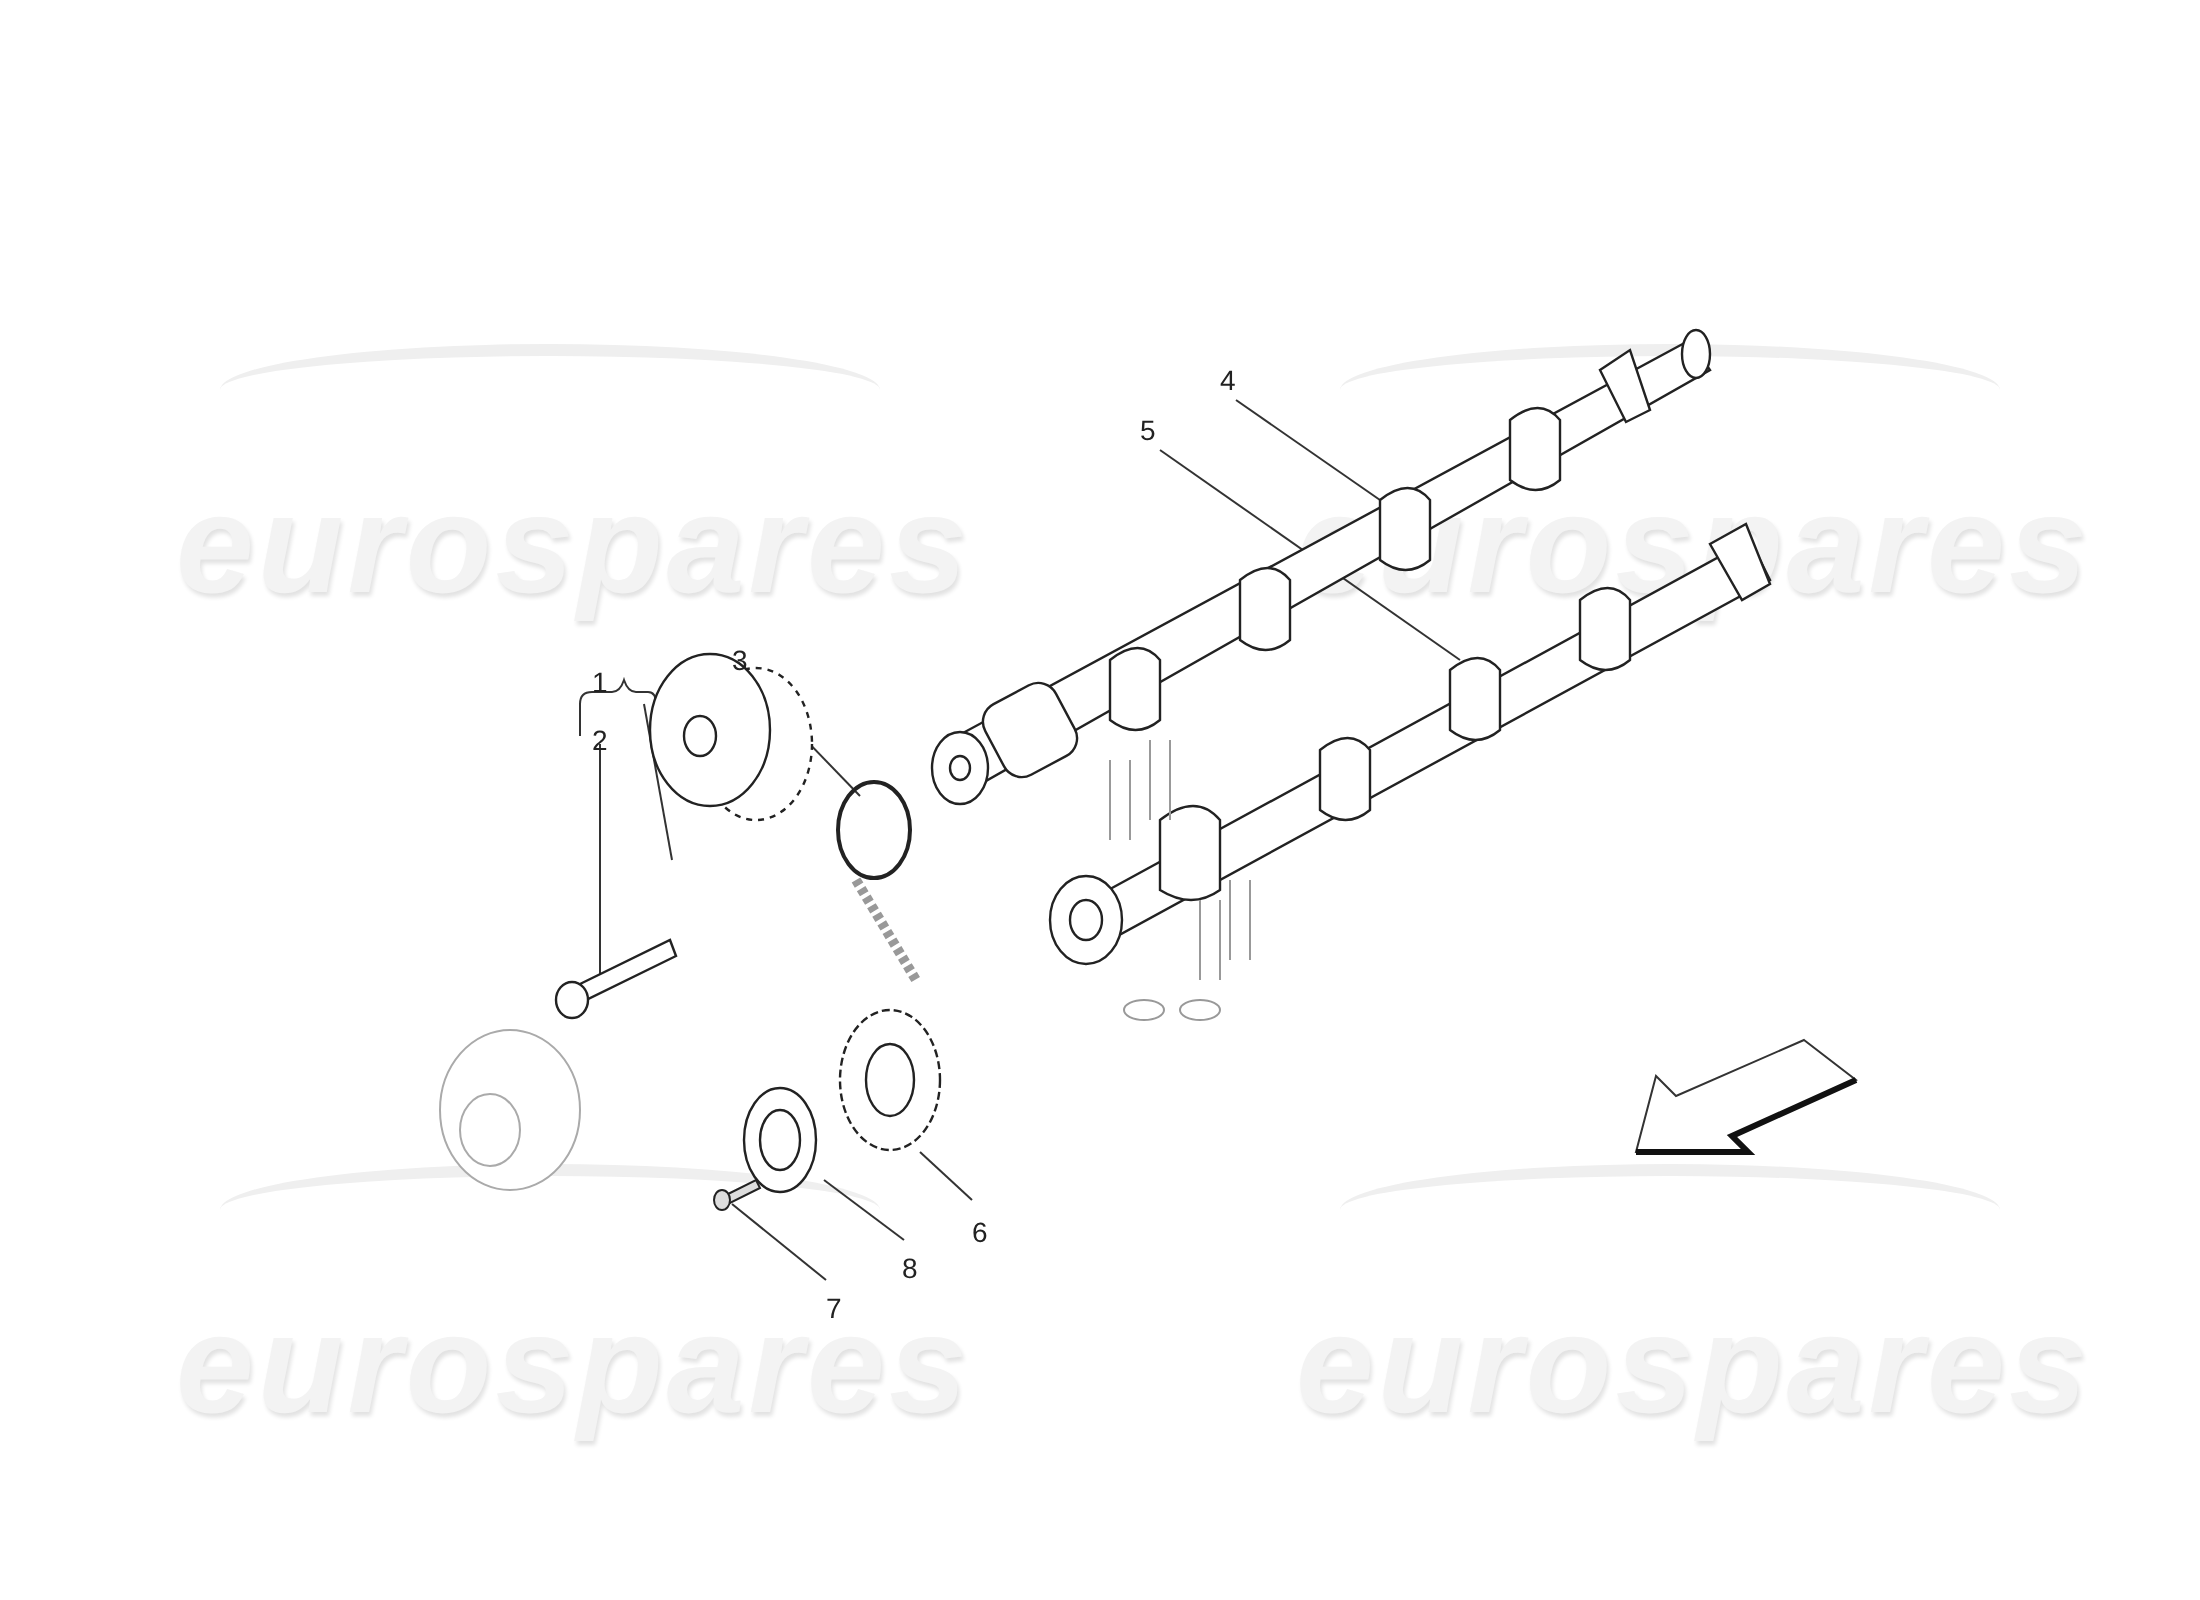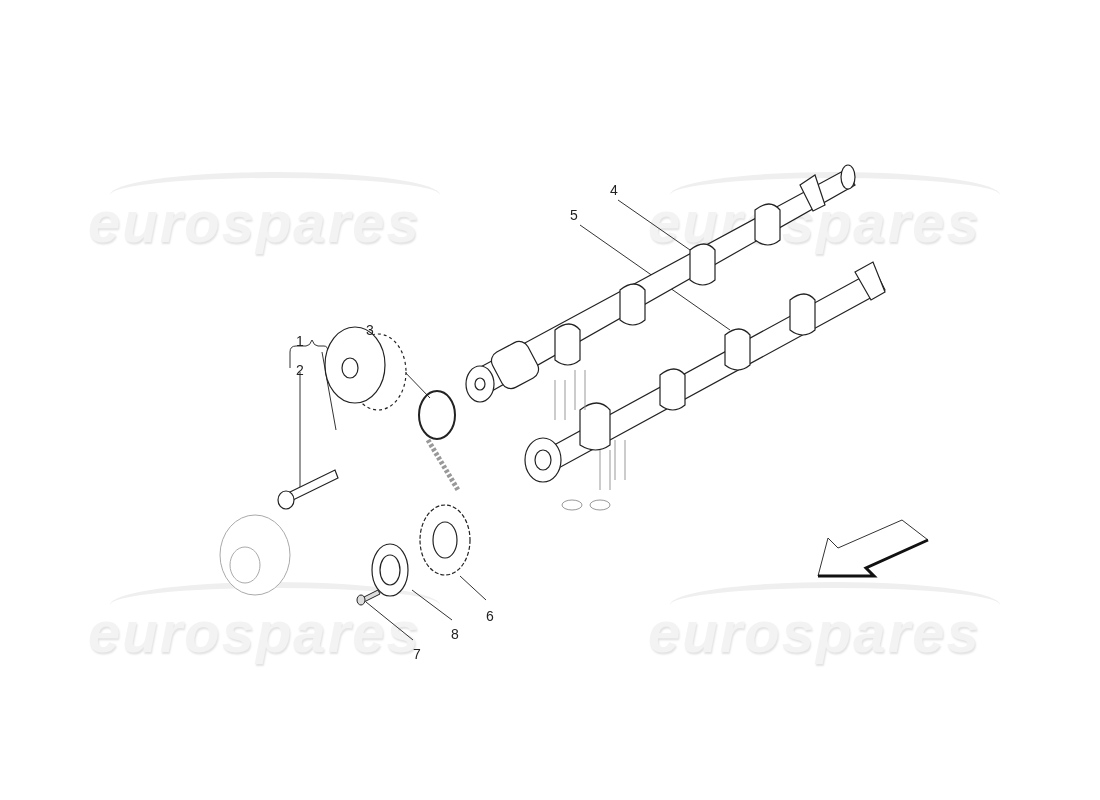--- a/index.html
+++ b/index.html
@@ -1,17 +1,17 @@
 <!DOCTYPE html>
 <html><head>
 <meta charset="utf-8">
 <style>
   html, body { margin: 0; padding: 0; background: #ffffff; }
   body { width: 1100px; height: 800px; position: relative; overflow: hidden; font-family: "Liberation Sans", sans-serif; }
-  .watermark { position: absolute; font-family: "Liberation Sans", sans-serif; font-style: italic; font-weight: bold; font-size: 58px; letter-spacing: 2px; color: #f3f3f3; text-shadow: 1px 2px 2px #e2e2e2; user-select: none; }
+  .watermark { position: absolute; font-family: "Liberation Sans", sans-serif; font-style: italic; font-weight: bold; font-size: 70px; letter-spacing: 2px; color: #f3f3f3; text-shadow: 1px 2px 2px #e2e2e2; user-select: none; margin-top: 44px; }
   .swoosh { position: absolute; height: 40px; border-top: 6px solid #efefef; border-radius: 50% 50% 0 0; }
   .callout { position: absolute; font-size: 14px; color: #222; }
   svg.diagram { position: absolute; left: 0; top: 0; }
 </style>
 </head>
 <body>
 
 <div class="swoosh" style="left:110px; top:172px; width:330px;"></div>
 <div class="swoosh" style="left:670px; top:172px; width:330px;"></div>
 <div class="swoosh" style="left:110px; top:582px; width:330px;"></div>

